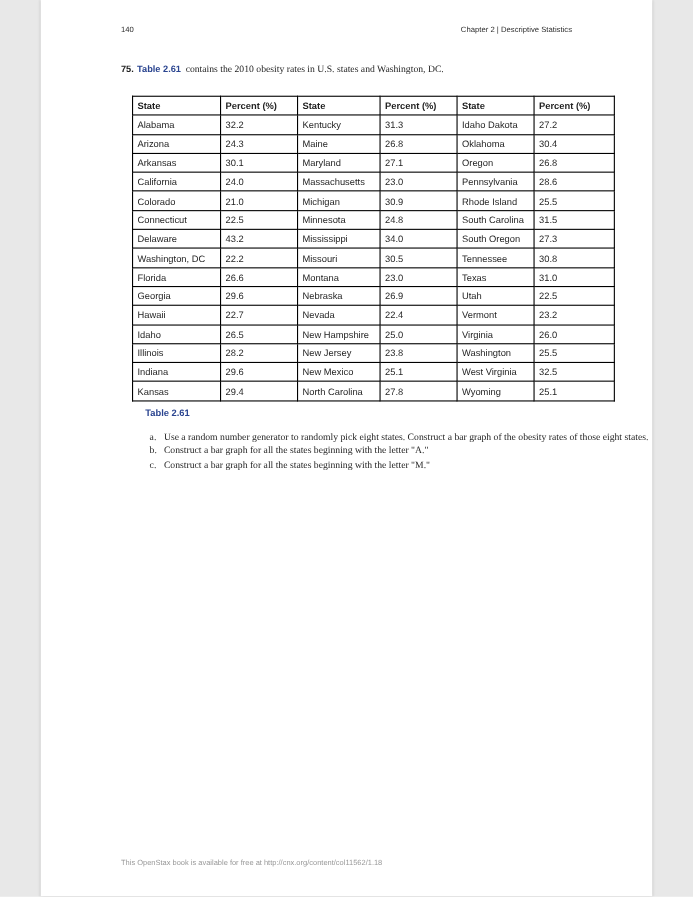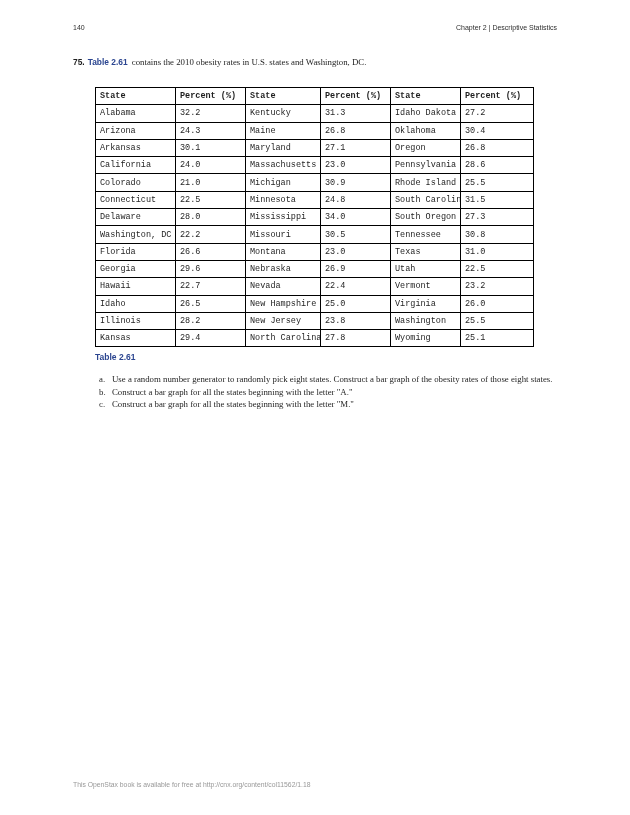--- a/index.html
+++ b/index.html
@@ -1,19 +1,19 @@
 <!DOCTYPE html>
 <html><head>
 <meta charset="utf-8">
 <style>
   * { margin: 0; padding: 0; box-sizing: border-box; }
   html, body { background: #e8e8e8; }
   .page {
     position: relative;
-    width: 630px;
+    width: 556px;
     height: 815px;
     background: #ffffff;
     font-family: "Liberation Serif", serif;
     color: #1f1f1f;
     overflow: hidden;
     margin: 0 auto;
     box-shadow: 0 0 3px rgba(0,0,0,0.25);
   }
   .running-header {
     position: absolute;
@@ -45,25 +45,25 @@
   .table-ref {
     font-family: "Liberation Sans", sans-serif;
     font-weight: bold;
     font-size: 8.4px;
     color: #2b4590;
     margin-right: 2px;
     cursor: pointer;
   }
   .data-table {
     margin-top: 19px;
-    margin-left: 22px;
+    margin-left: 10px;
     border-collapse: collapse;
     table-layout: fixed;
     width: 438px;
-    font-family: Liberation Mono, monospace;
+    font-family: Liberation Sans, sans-serif;
     font-size: 8.5px;
   }
   .data-table th, .data-table td {
     border: 1px solid #000000;
     height: 17.3px;
     padding: 0 3px 0 4px;
     text-align: left;
     vertical-align: middle;
     overflow: hidden;
     white-space: nowrap;
@@ -181,21 +181,21 @@
           <tr>
             <td>Connecticut</td>
             <td>22.5</td>
             <td>Minnesota</td>
             <td>24.8</td>
             <td>South Carolina</td>
             <td>31.5</td>
           </tr>
           <tr>
             <td>Delaware</td>
-            <td>28.0</td>
+            <td>43.2</td>
             <td>Mississippi</td>
             <td>34.0</td>
             <td>South Oregon</td>
             <td>27.3</td>
           </tr>
           <tr>
             <td>Washington, DC</td>
             <td>22.2</td>
             <td>Missouri</td>
             <td>30.5</td>
@@ -234,20 +234,28 @@
             <td>Virginia</td>
             <td>26.0</td>
           </tr>
           <tr>
             <td>Illinois</td>
             <td>28.2</td>
             <td>New Jersey</td>
             <td>23.8</td>
             <td>Washington</td>
             <td>25.5</td>
+          </tr>
+          <tr>
+            <td>Indiana</td>
+            <td>29.6</td>
+            <td>New Mexico</td>
+            <td>25.1</td>
+            <td>West Virginia</td>
+            <td>32.5</td>
           </tr>
           <tr>
             <td>Kansas</td>
             <td>29.4</td>
             <td>North Carolina</td>
             <td>27.8</td>
             <td>Wyoming</td>
             <td>25.1</td>
           </tr>
         </tbody>

